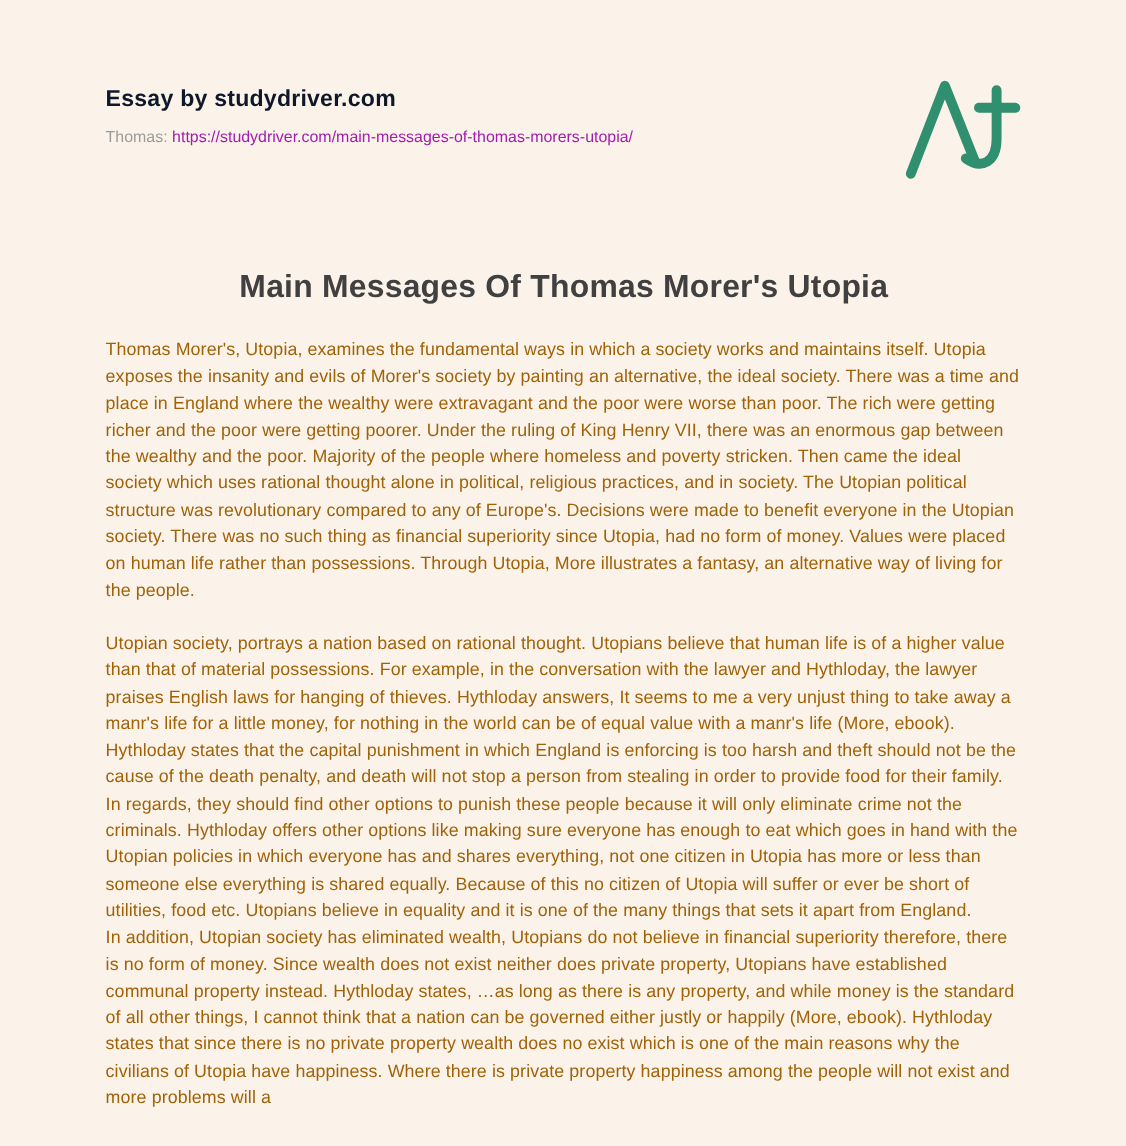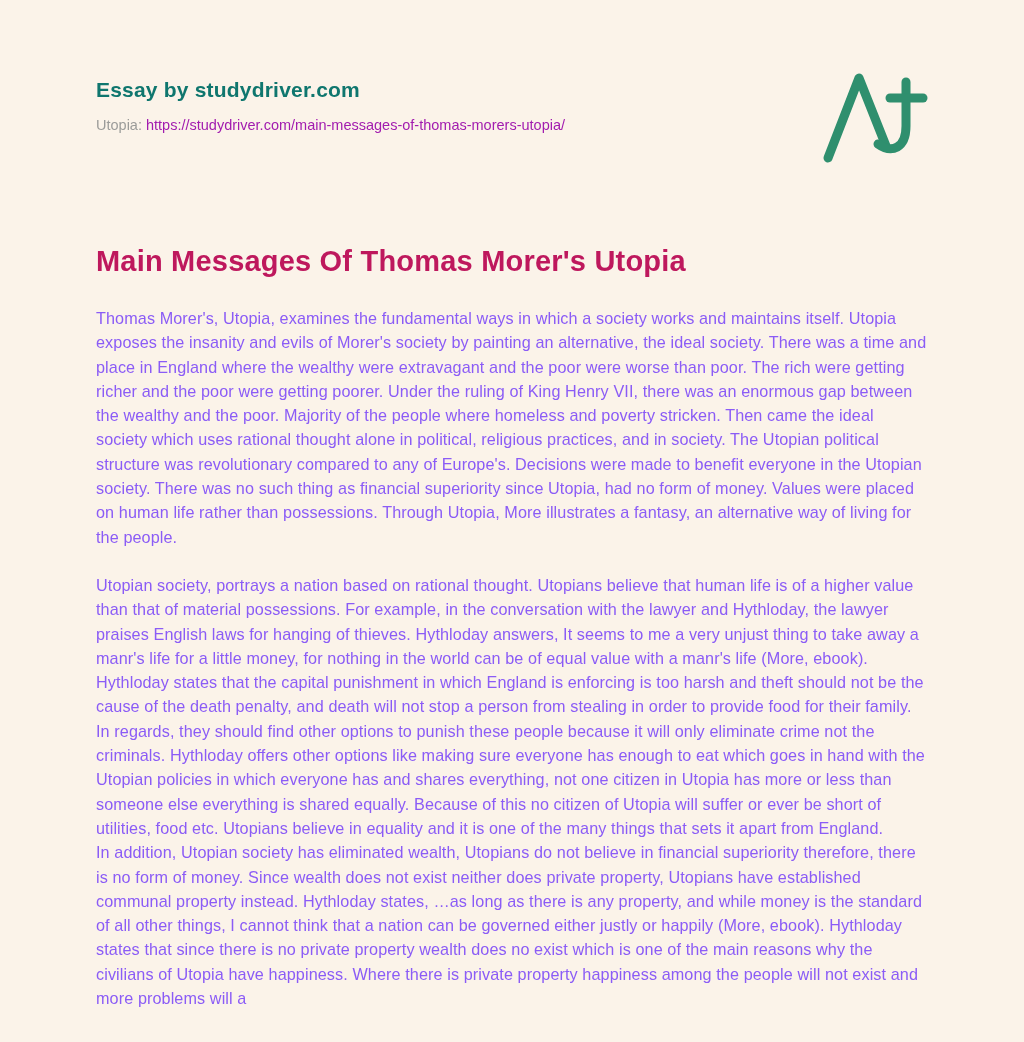--- a/index.html
+++ b/index.html
@@ -16,21 +16,21 @@
   }
   .content {
     position: relative;
     width: 833px;
     margin: 0;
     padding: 78px 0 0 96px;
   }
   .byline {
     font-size: 21px;
     font-weight: 700;
-    color: #0f766e;
+    color: #0f172a;
     letter-spacing: 0.2px;
   }
   .source-line {
     margin-top: 15px;
     font-size: 14.5px;
     color: #9b9b99;
   }
   .source-link {
     color: #a21caf;
     text-decoration: none;
@@ -40,31 +40,32 @@
     position: absolute;
     top: 68px;
     right: 92px;
     width: 112px;
     height: 96px;
   }
   .article-title {
     margin-top: 112px;
     font-size: 29px;
     font-weight: 700;
-    color: #be185d;
+    color: #404040;
     letter-spacing: 0.2px;
+    text-align: center;
   }
   .body-copy {
     margin-top: 28px;
   }
   .para {
     margin: 0;
     font-size: 16.2px;
     line-height: 24.3px;
-    color: #8b5cf6;
+    color: #a16207;
     letter-spacing: 0.1px;
   }
   .para.spaced-after {
     margin-bottom: 24px;
   }
 </style>
 </head>
 <body>
 
 <div class="logo">
@@ -78,21 +79,21 @@
       <path d="M70 30 L103 30"></path>
     </g>
   </svg>
 </div>
 
 <div class="content">
 
   <div class="byline">Essay by studydriver.com</div>
 
   <div class="source-line">
-    <span>Utopia:</span>
+    <span>Thomas:</span>
     <a class="source-link">https://studydriver.com/main-messages-of-thomas-morers-utopia/</a>
   </div>
 
   <h1 class="article-title">Main Messages Of Thomas Morer's Utopia</h1>
 
   <div class="body-copy">
     <p class="para spaced-after">Thomas Morer's, Utopia, examines the fundamental ways in which a society works and maintains itself. Utopia exposes the insanity and evils of Morer's society by painting an alternative, the ideal society. There was a time and place in England where the wealthy were extravagant and the poor were worse than poor. The rich were getting richer and the poor were getting poorer. Under the ruling of King Henry VII, there was an enormous gap between the wealthy and the poor. Majority of the people where homeless and poverty stricken. Then came the ideal society which uses rational thought alone in political, religious practices, and in society. The Utopian political structure was revolutionary compared to any of Europe's. Decisions were made to benefit everyone in the Utopian society. There was no such thing as financial superiority since Utopia, had no form of money. Values were placed on human life rather than possessions. Through Utopia, More illustrates a fantasy, an alternative way of living for the people.</p>
     <p class="para">Utopian society, portrays a nation based on rational thought. Utopians believe that human life is of a higher value than that of material possessions. For example, in the conversation with the lawyer and Hythloday, the lawyer praises English laws for hanging of thieves. Hythloday answers, It seems to me a very unjust thing to take away a manr's life for a little money, for nothing in the world can be of equal value with a manr's life (More, ebook). Hythloday states that the capital punishment in which England is enforcing is too harsh and theft should not be the cause of the death penalty, and death will not stop a person from stealing in order to provide food for their family. In regards, they should find other options to punish these people because it will only eliminate crime not the criminals. Hythloday offers other options like making sure everyone has enough to eat which goes in hand with the Utopian policies in which everyone has and shares everything, not one citizen in Utopia has more or less than someone else everything is shared equally. Because of this no citizen of Utopia will suffer or ever be short of utilities, food etc. Utopians believe in equality and it is one of the many things that sets it apart from England.</p>
     <p class="para">In addition, Utopian society has eliminated wealth, Utopians do not believe in financial superiority therefore, there is no form of money. Since wealth does not exist neither does private property, Utopians have established communal property instead. Hythloday states, …as long as there is any property, and while money is the standard of all other things, I cannot think that a nation can be governed either justly or happily (More, ebook). Hythloday states that since there is no private property wealth does no exist which is one of the main reasons why the civilians of Utopia have happiness. Where there is private property happiness among the people will not exist and more problems will a</p>
   </div>

